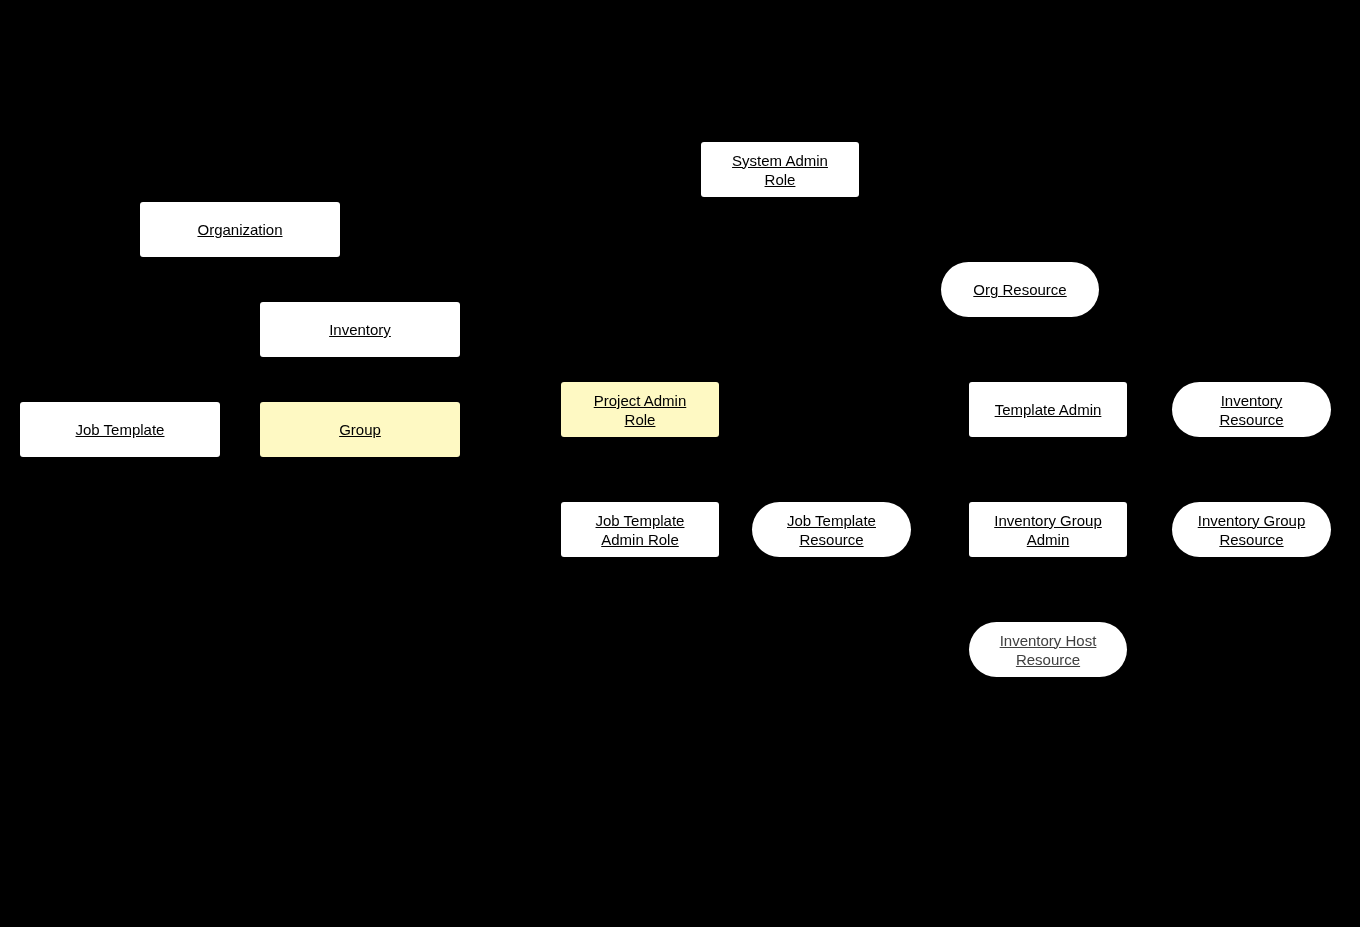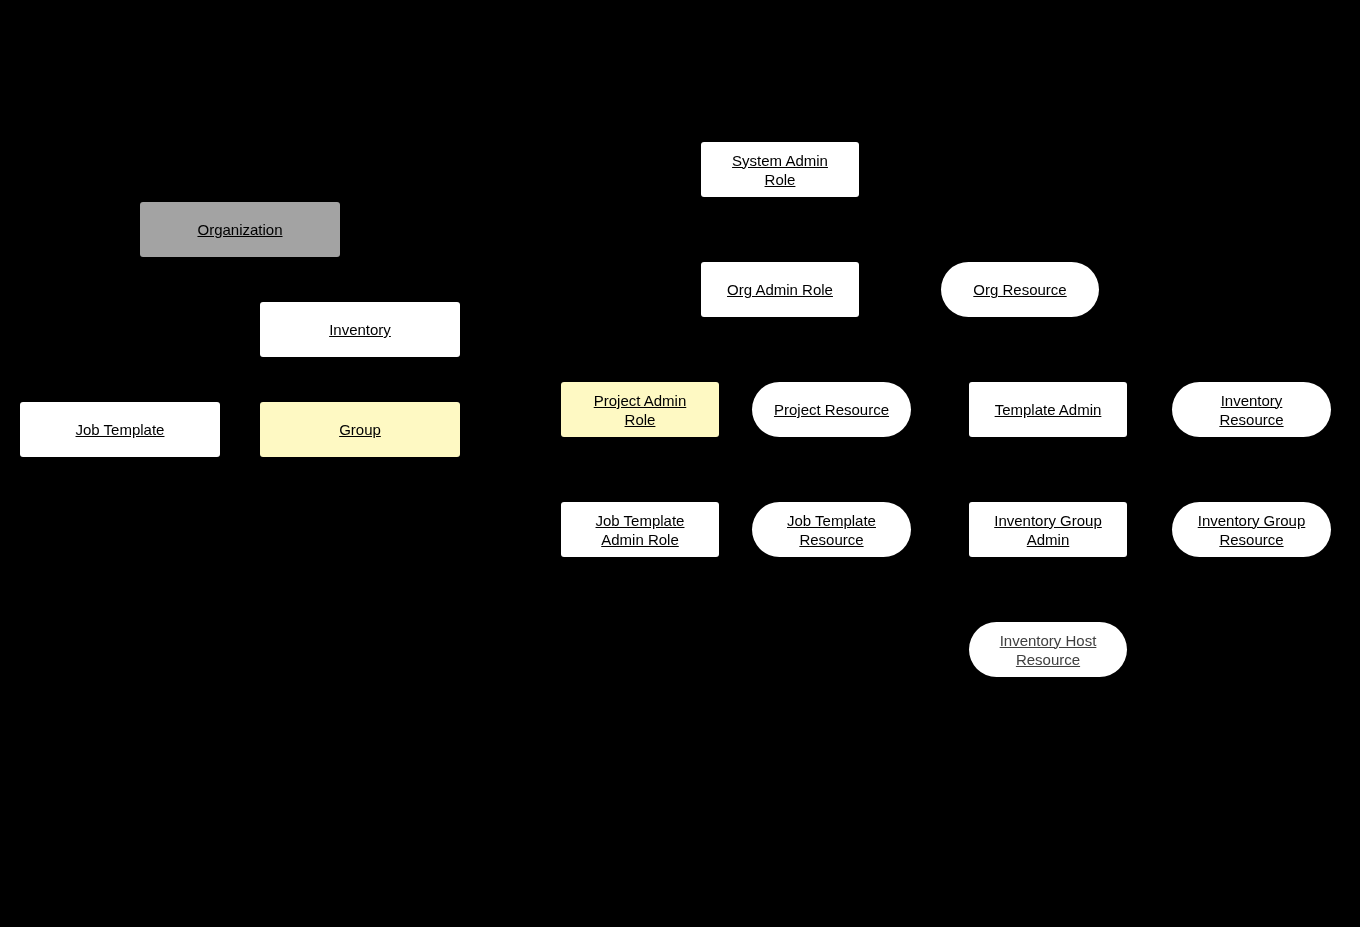--- a/index.html
+++ b/index.html
@@ -34,31 +34,29 @@
     border-radius: 3px;
   }
   .node.round {
     border-radius: 999px;
   }
 </style>
 </head>
 <body>
 
 <div id="canvas" style="background: rgb(0, 0, 0);">
-    <div class="node rect" style="left: 140px; top: 202px; width: 200px; height: 55px; background: #a3a3a3; color: rgb(0, 0, 0);">Organization</div>
+    <div class="node rect" style="left: 140px; top: 202px; width: 200px; height: 55px; background: #ffffff; color: rgb(0, 0, 0);">Organization</div>
     <div class="node rect" style="left: 260px; top: 302px; width: 200px; height: 55px; background: rgb(255, 255, 255); color: rgb(0, 0, 0);">Inventory</div>
     <div class="node rect" style="left: 20px; top: 402px; width: 200px; height: 55px; background: rgb(255, 255, 255); color: rgb(0, 0, 0);">Job Template</div>
     <div class="node rect" style="left: 260px; top: 402px; width: 200px; height: 55px; background: #fef9c3; color: rgb(0, 0, 0);">Group</div>
     <div class="node rect" style="left: 701px; top: 142px; width: 158px; height: 55px; background: rgb(255, 255, 255); color: rgb(0, 0, 0);">System Admin
 Role</div>
-    <div class="node rect" style="left: 701px; top: 262px; width: 158px; height: 55px; background: rgb(255, 255, 255); color: rgb(0, 0, 0);">Org Admin Role</div>
     <div class="node round" style="left: 941px; top: 262px; width: 158px; height: 55px; background: rgb(255, 255, 255); color: rgb(0, 0, 0);">Org Resource</div>
     <div class="node rect" style="left: 561px; top: 382px; width: 158px; height: 55px; background: #fef9c3; color: rgb(0, 0, 0);">Project Admin
 Role</div>
-    <div class="node round" style="left: 752px; top: 382px; width: 159px; height: 55px; background: rgb(255, 255, 255); color: rgb(0, 0, 0);">Project Resource</div>
     <div class="node rect" style="left: 969px; top: 382px; width: 158px; height: 55px; background: rgb(255, 255, 255); color: rgb(0, 0, 0);">Template Admin</div>
     <div class="node round" style="left: 1172px; top: 382px; width: 159px; height: 55px; background: rgb(255, 255, 255); color: rgb(0, 0, 0);">Inventory
 Resource</div>
     <div class="node rect" style="left: 561px; top: 502px; width: 158px; height: 55px; background: rgb(255, 255, 255); color: rgb(0, 0, 0);">Job Template
 Admin Role</div>
     <div class="node round" style="left: 752px; top: 502px; width: 159px; height: 55px; background: rgb(255, 255, 255); color: rgb(0, 0, 0);">Job Template
 Resource</div>
     <div class="node rect" style="left: 969px; top: 502px; width: 158px; height: 55px; background: rgb(255, 255, 255); color: rgb(0, 0, 0);">Inventory Group
 Admin</div>
     <div class="node round" style="left: 1172px; top: 502px; width: 159px; height: 55px; background: rgb(255, 255, 255); color: rgb(0, 0, 0);">Inventory Group

